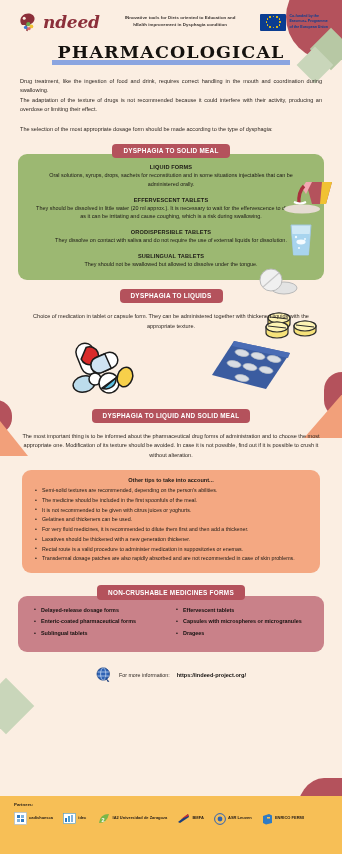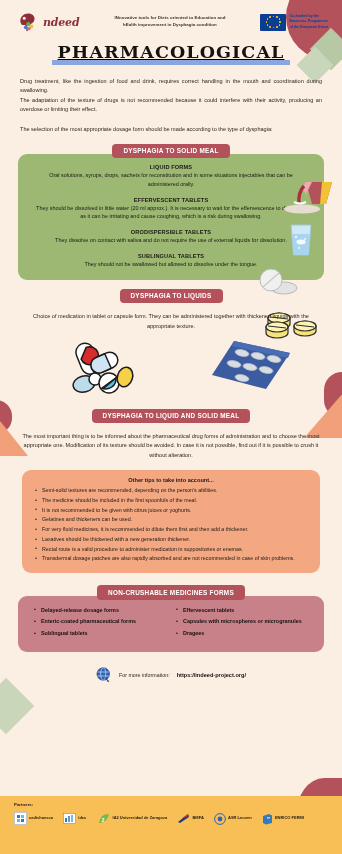--- a/index.html
+++ b/index.html
@@ -100,21 +100,20 @@
     font-size: 3.6px; line-height: 1.45; color: #0b3d91;
     font-weight: bold;
   }
 
   
   .title-wrap {
     position: relative;
     margin-top: 8px;
     text-align: center;
     z-index: 3;
-    text-decoration: underline;
   }
   .title {
     font-family: "DejaVu Serif", serif;
     font-weight: bold;
     font-size: 17.5px;
     letter-spacing: 1.1px;
     line-height: 1.32;
     color: #15120f;
   }
   .title-underline {
@@ -284,21 +283,21 @@
         <svg width="26" height="22" viewBox="0 0 26 22" aria-hidden="true">
           <path d="M6 14 C3 11,4 5,9 3 C13 1.4,18 3,18.5 7 C19 11,15 14,11 14 Z" fill="#8c2f3a"></path>
           <circle cx="8.2" cy="7.2" r="1.5" fill="#fbeee2"></circle>
           <path d="M10 14 q1.5 4 1 6" stroke="#8c2f3a" stroke-width="1.6" fill="none"></path>
           <circle cx="12.3" cy="13.2" r="2.1" fill="#6aa84f"></circle>
           <circle cx="15.4" cy="15.4" r="1.9" fill="#f1c232"></circle>
           <circle cx="9.6" cy="16.4" r="1.7" fill="#3c78d8"></circle>
           <circle cx="13.1" cy="17.6" r="1.6" fill="#e06666"></circle>
         </svg>
       </span>
-      <span style="font-family:'DejaVu Serif',serif;font-style:italic;font-weight:bold;font-size:11px;color:#8c2f3a;letter-spacing:-0.2px;">ndeed</span>
+      <span style="font-family:'DejaVu Serif',serif;font-style:italic;font-weight:bold;font-size:17px;color:#8c2f3a;letter-spacing:-0.2px;">ndeed</span>
     </div>
 
     <div class="tagline">
       <div>INnovative tools for Diets oriented to Education and</div>
       <div>hEalth improvement in Dysphagia condition</div>
     </div>
 
     <div class="eu-badge">
       <span class="eu-flag">
         <span class="eu-star" style="left:12.2px;top:2.2px"></span>

